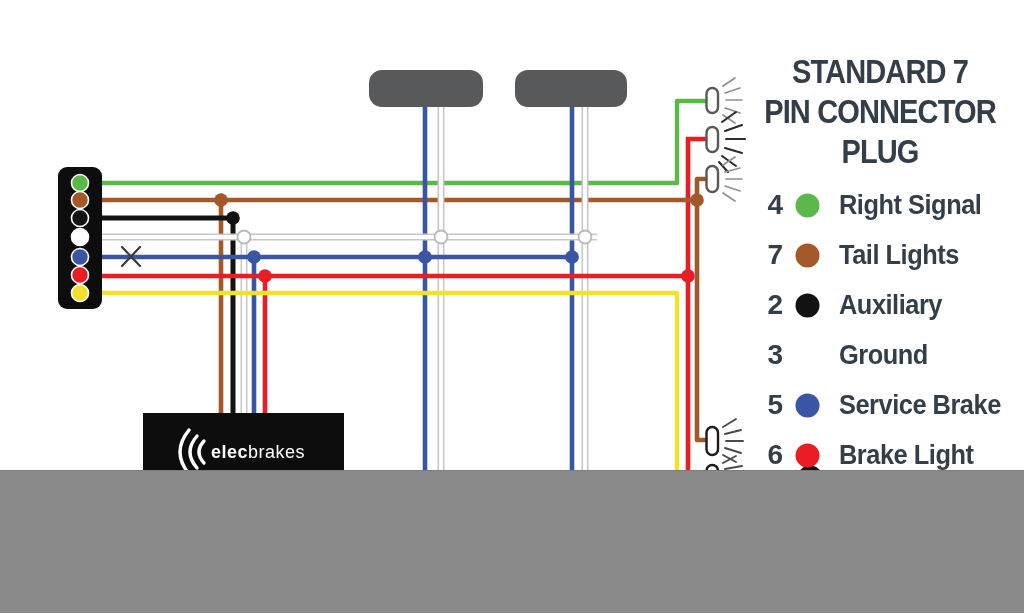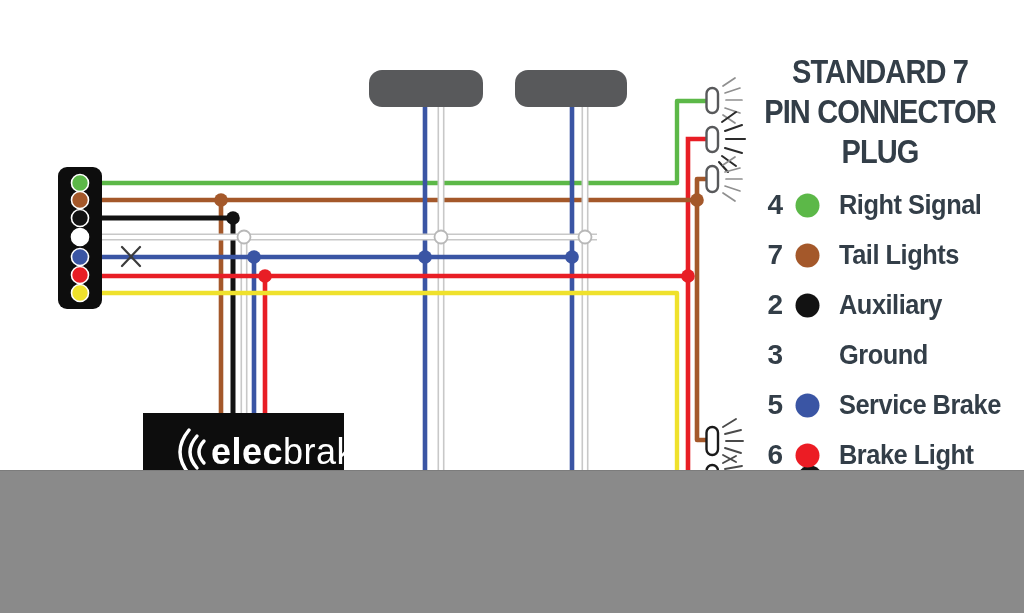--- a/index.html
+++ b/index.html
@@ -9,21 +9,21 @@
   }
   #stage{position:absolute;left:0;top:0;width:1024px;height:614px;}
   svg.diagram{position:absolute;left:0;top:0;z-index:1;}
 
   
   .controller{
     position:absolute;left:143px;top:413px;width:201px;height:80px;
     background:#0d0d0d;z-index:2;display:flex;align-items:flex-start;
   }
   .logo-row{display:flex;align-items:center;margin:14px 0 0 26px;}
-  .logo-text{color:#ffffff;font-size:36px;letter-spacing:0.5px;white-space:nowrap;margin-left:2px;}
+  .logo-text{color:#ffffff;font-size:18px;letter-spacing:0.5px;white-space:nowrap;margin-left:2px;}
   .logo-text .b{font-weight:bold;}
   .logo-text .r{font-weight:normal;}
 
   
   .footer-bar{
     position:absolute;left:0;top:470px;width:1024px;height:142px;
     background:#8a8a8a;z-index:3;border-top:1px solid #7c7c7c;
   }
 
   

